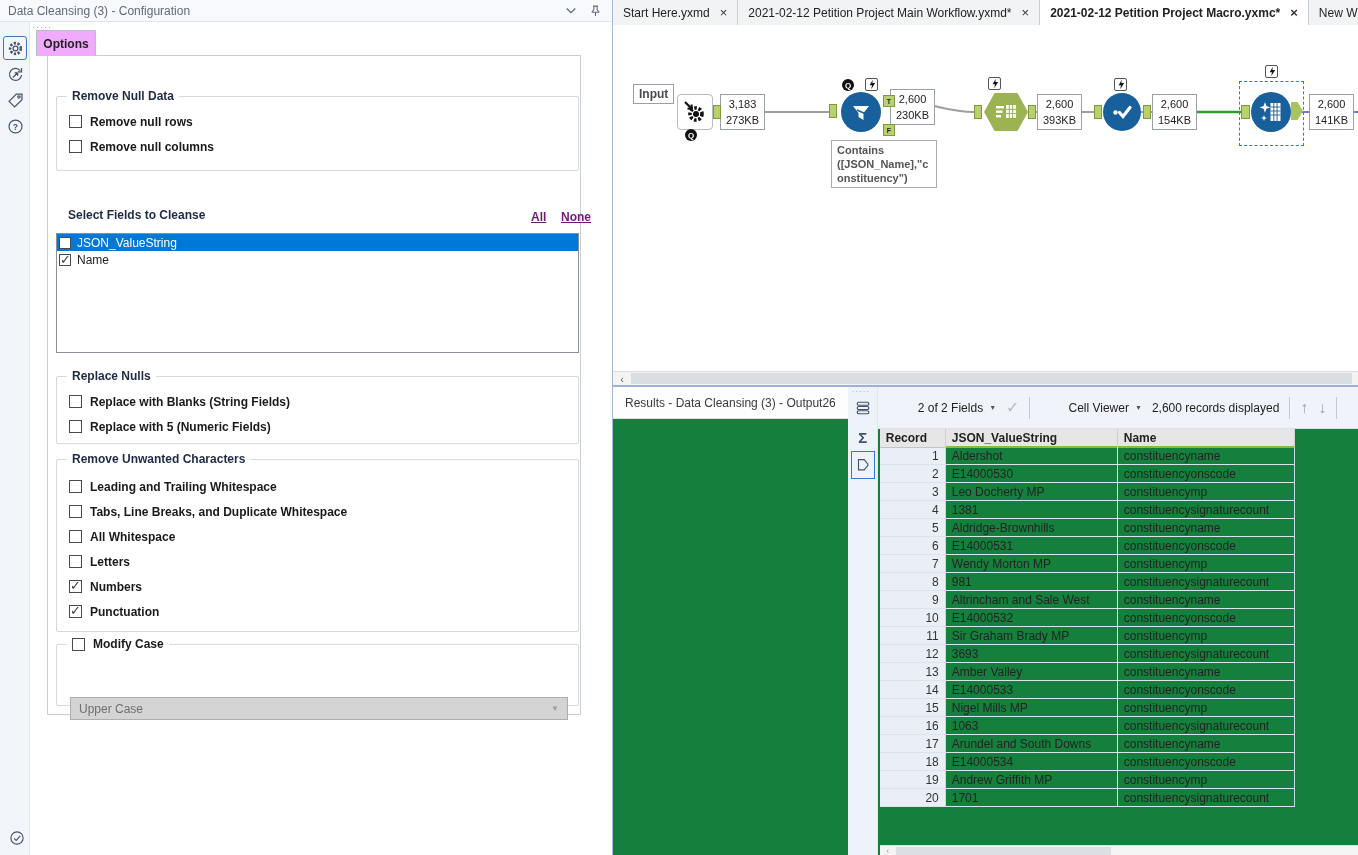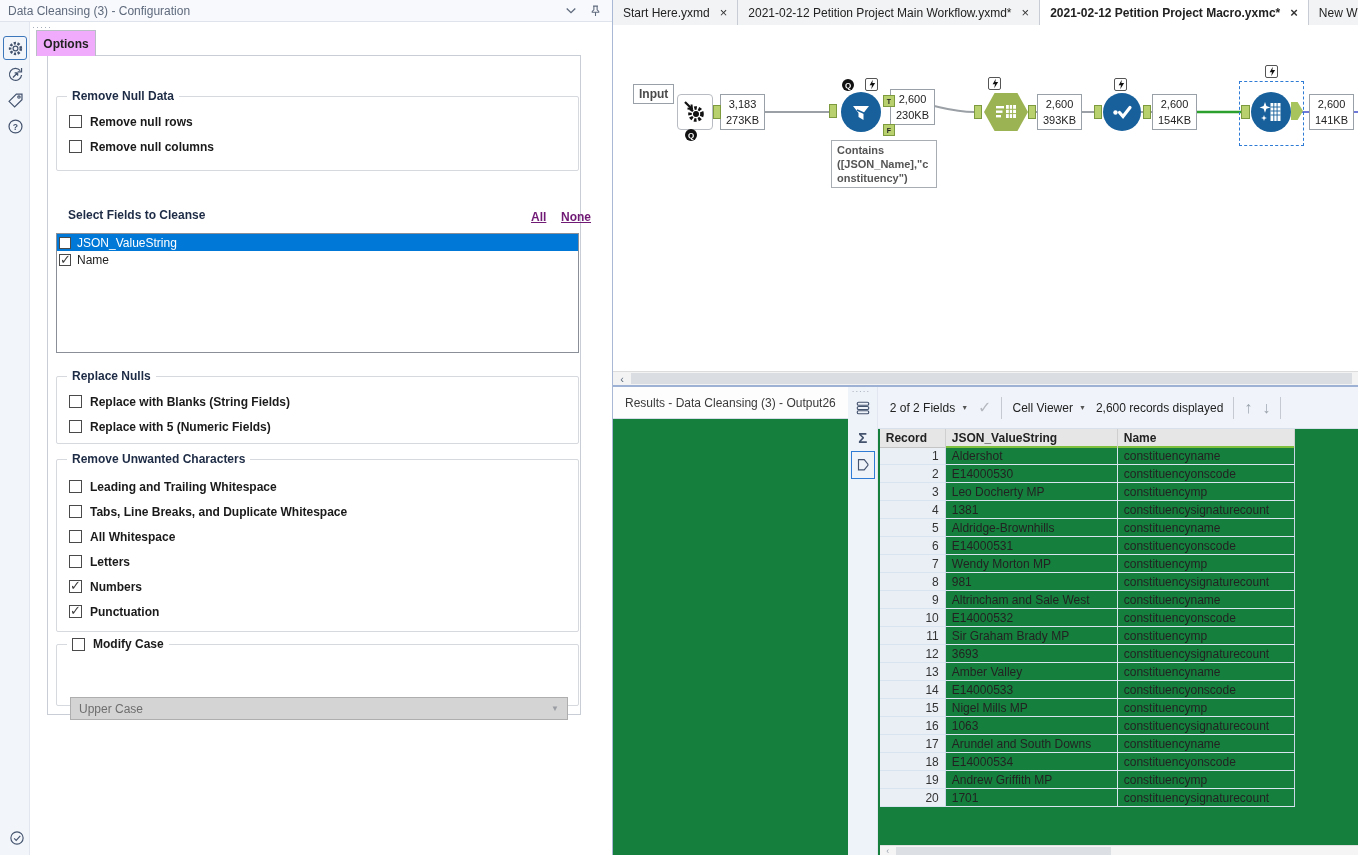--- a/index.html
+++ b/index.html
@@ -64,21 +64,21 @@
   .results { flex:1; border-top:2px solid #9db1d4; background:#15803d; display:flex; flex-direction:row; min-height:0; }
   .results-header { height:32px; border-bottom:1px solid #d6dce8; display:flex; align-items:center; padding:0 12px; color:#3a3a3a; flex:none; background:#fdfdfe; }
   .results-body { flex:1; display:flex; min-height:0; }
   .results-strip { width:30px; background:#eef2f9; border-right:1px solid #e2e6ee; position:relative; flex:none; }
   .rs-icon { position:absolute; left:3px; width:24px; height:24px; display:flex; align-items:center; justify-content:center; color:#44536e; }
   .rs-icon svg { stroke:#44536e; fill:none; stroke-width:1.4; }
   .rs-icon.active { border:1px solid #2e7bd6; height:28px; }
   .rs-dots { position:absolute; top:0px; left:4px; color:#9aa3b2; font-size:8px; letter-spacing:1px; }
   .results-main { flex:1; position:relative; display:flex; flex-direction:column; min-width:0; }
   .results-toolbar { height:42px; background:#f0f4fa; border-bottom:1px solid #d8e0ec; display:flex; align-items:center; padding-left:12px; gap:10px; flex:none; }
-  .tb-item { display:flex; align-items:center; gap:6px; cursor:pointer; color:#222; }
+  .tb-item { display:flex; align-items:center; gap:6px; cursor:pointer; color:#222;margin-left:28px; }
   .tb-caret { font-size:7px; color:#555; }
   .tb-sep { width:1px; height:22px; background:#c5cad2; }
   .tb-check { color:#b4b8be; font-size:16px; cursor:pointer; }
   .tb-arrow { color:#9aa2ac; font-size:16px; cursor:pointer; }
 
   .grid-wrap { flex:1; position:relative; overflow:hidden; margin-left:2px; }
   .grid { width:415px; }
   .tr { display:flex; height:18px; }
   .th { font-weight:700; background:#e6e6e6; border-right:1px solid #cfcfcf; border-bottom:1px solid #c4c4c4; position:relative; display:flex; align-items:center; padding-left:6px; height:19px; cursor:pointer; }
   .th.greenline::after { content:""; position:absolute; left:0; right:0; bottom:-1px; height:2px; background:#7fc13e; }

